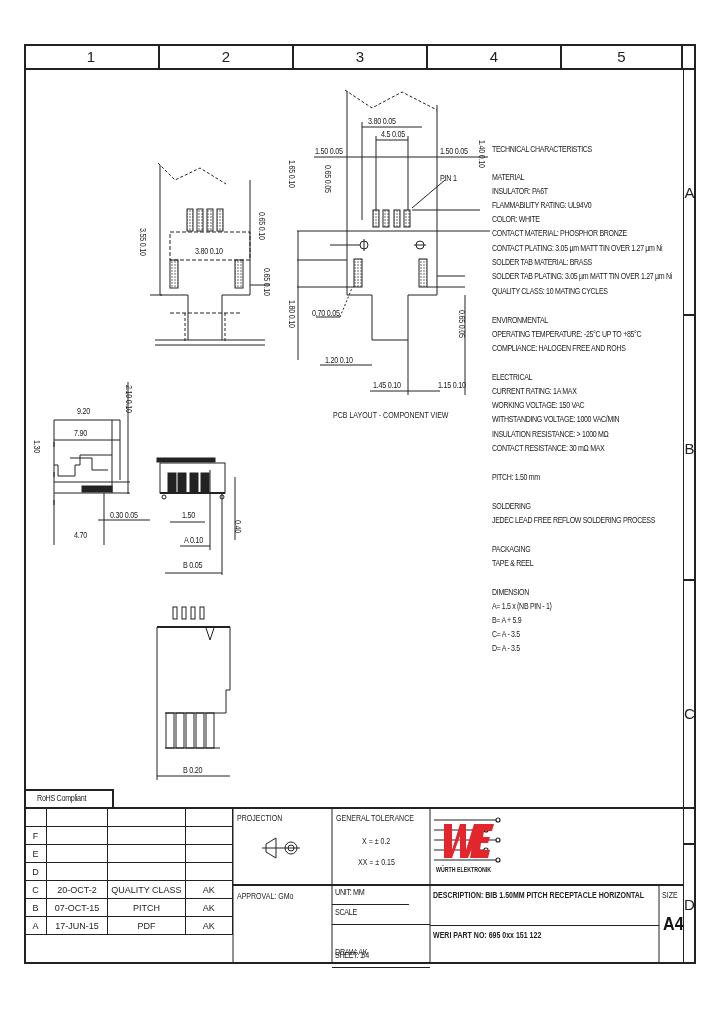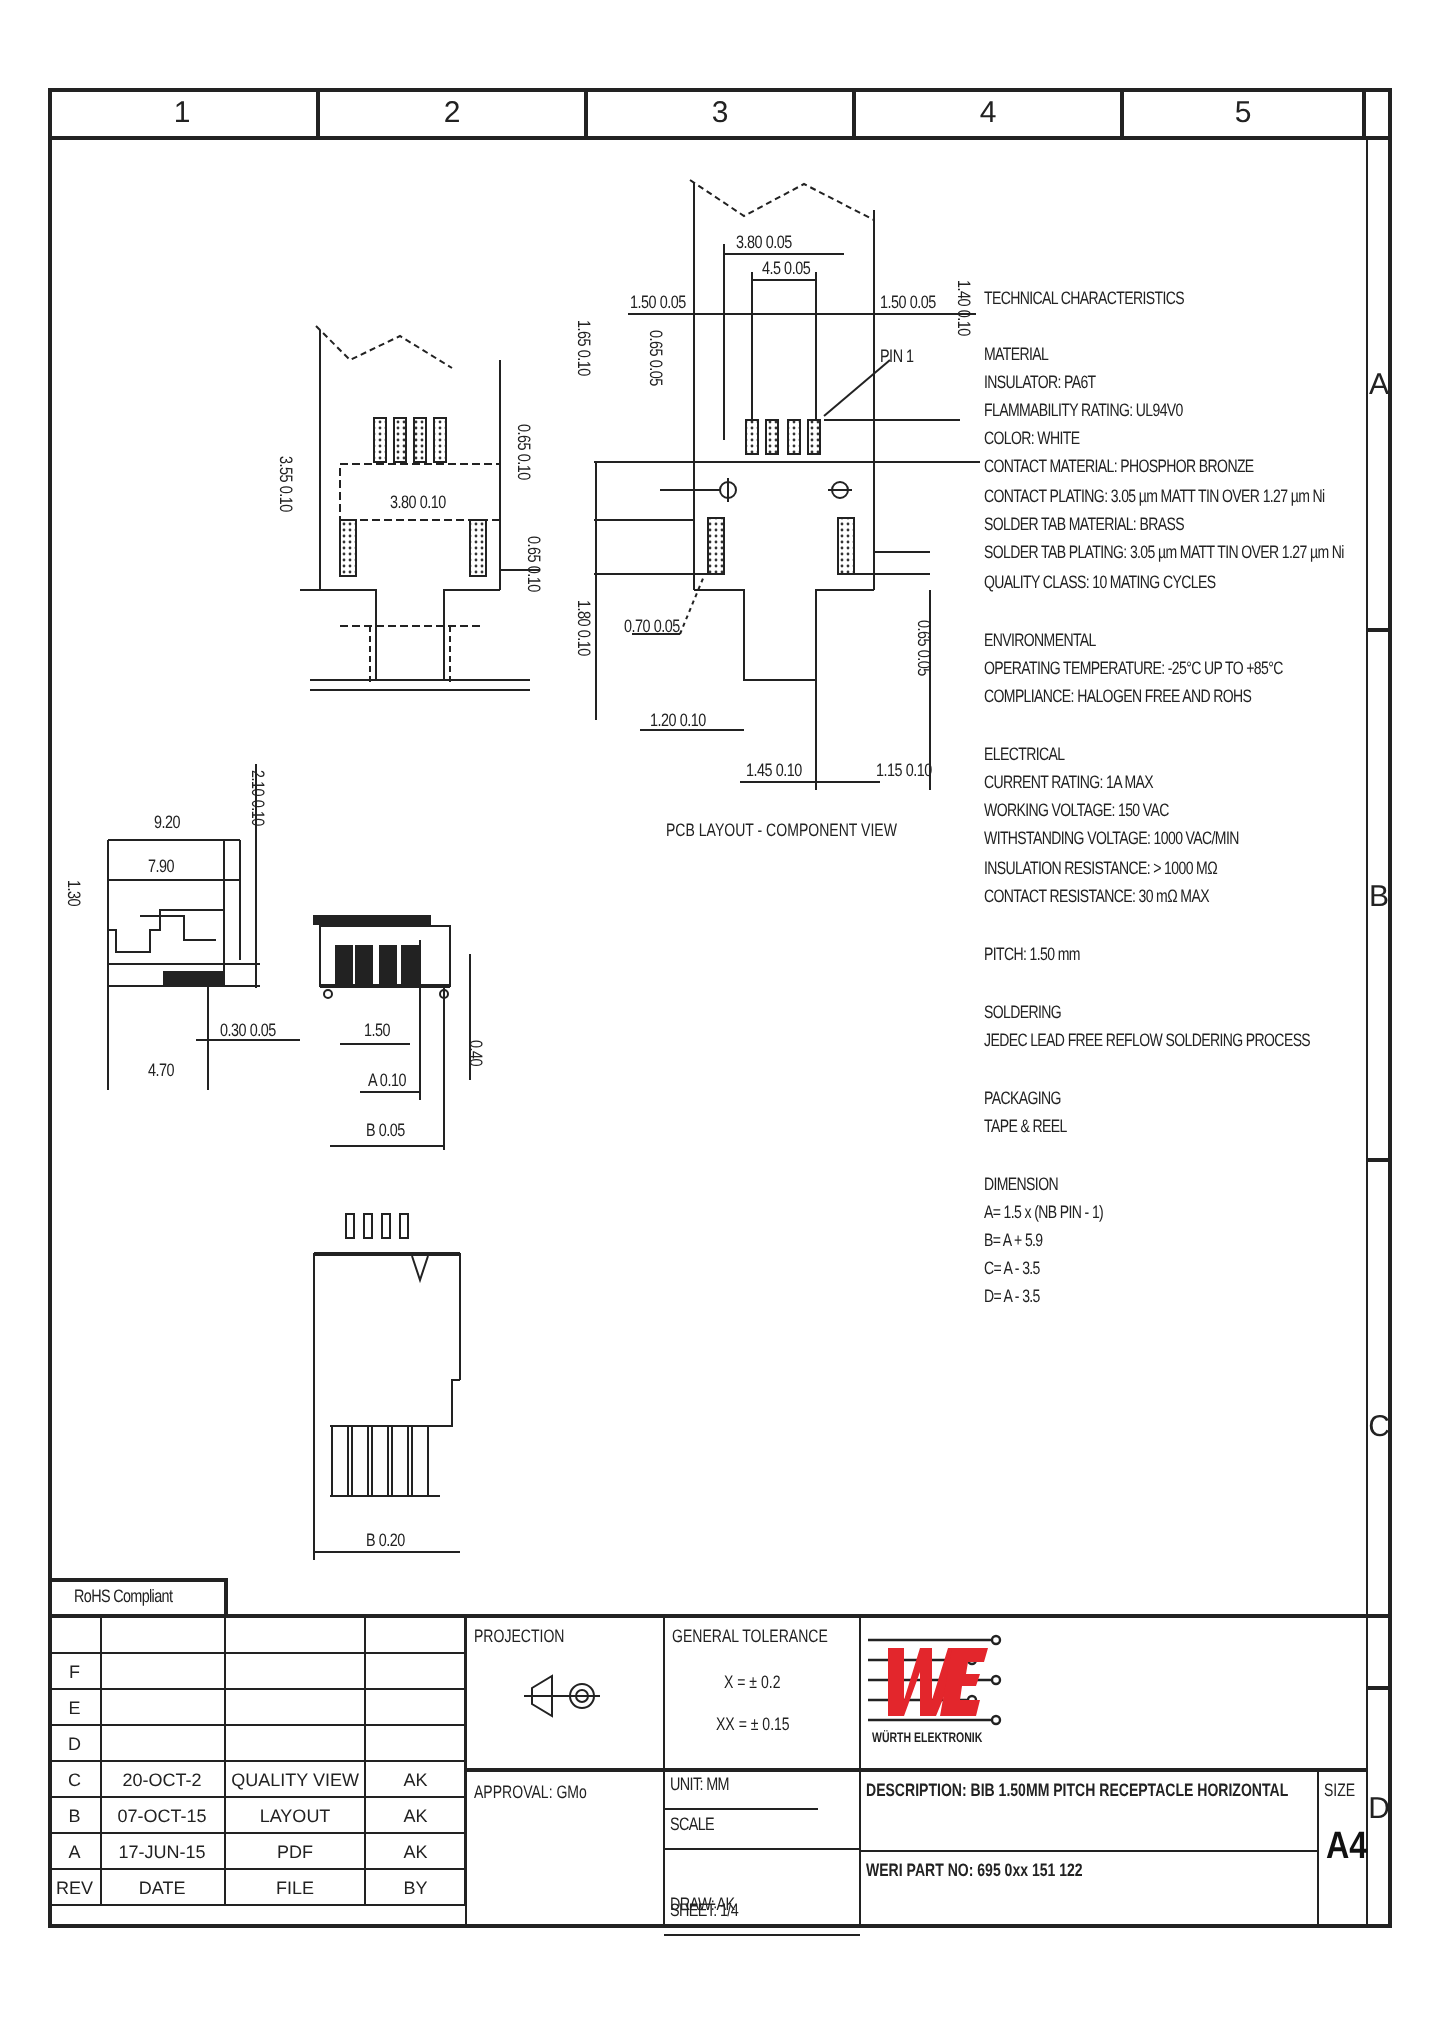--- a/index.html
+++ b/index.html
@@ -281,40 +281,34 @@
   </tr>
   <tr>
     <td class="center">D</td>
     <td class="center"></td>
     <td class="center"></td>
     <td class="center"></td>
   </tr>
   <tr>
     <td class="center">C</td>
     <td class="center">20-OCT-2</td>
-    <td class="center">QUALITY VIEW</td>
+    <td class="center">QUALITY CLASS</td>
     <td class="center">AK</td>
   </tr>
   <tr>
     <td class="center">B</td>
     <td class="center">07-OCT-15</td>
-    <td class="center">LAYOUT</td>
+    <td class="center">PITCH</td>
     <td class="center">AK</td>
   </tr>
   <tr>
     <td class="center">A</td>
     <td class="center">17-JUN-15</td>
     <td class="center">PDF</td>
     <td class="center">AK</td>
-  </tr>
-  <tr>
-    <td class="center">REV</td>
-    <td class="center">DATE</td>
-    <td class="center">FILE</td>
-    <td class="center">BY</td>
   </tr>
 </tbody>
   </table>
 
 <div class="caption" style="left:237px;top:813px">PROJECTION</div>
 <span class="abs" style="left:262px;top:838px;width:40px;height:20px"></span>
 <div class="caption" style="left:237px;top:891px">APPROVAL: GMo</div>
 
 <div class="caption" style="left:336px;top:813px">GENERAL TOLERANCE</div>
 <div class="caption" style="left:362px;top:836px">X = ± 0.2</div>

